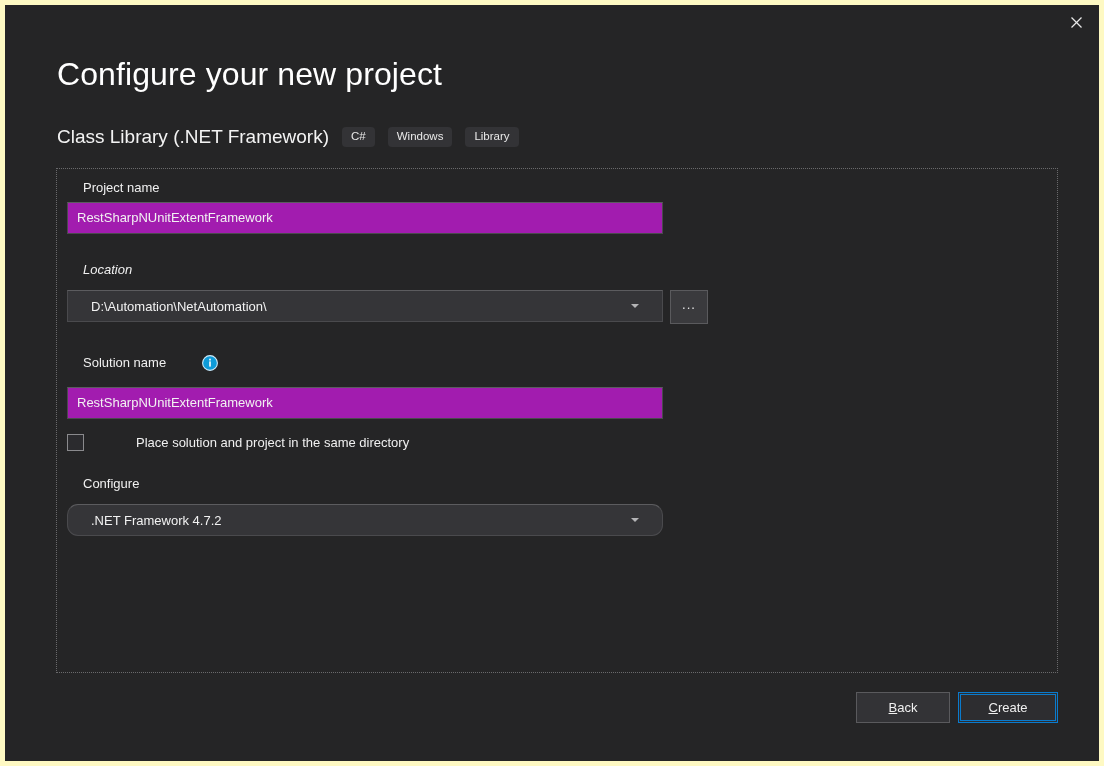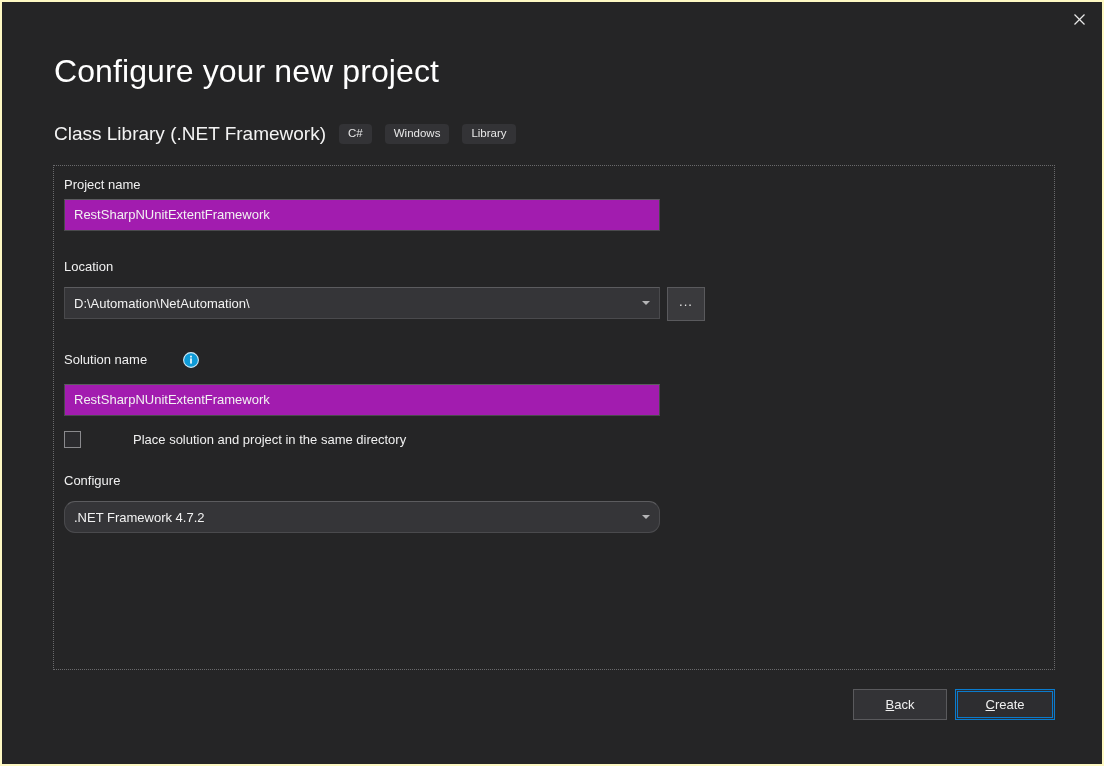--- a/index.html
+++ b/index.html
@@ -15,21 +15,21 @@
     font-family: "Liberation Sans", sans-serif;
     color: #f0f0f0;
     -webkit-font-smoothing: antialiased;
   }
 
   #window {
     position: relative;
     width: 1104px;
     height: 766px;
     background: #252526;
-    border: 2px solid #fef9c3;
+    border: 5px solid #fef9c3;
   }
 
   
   #titlebar {
     position: absolute;
     top: 0; left: 0; right: 0;
     height: 36px;
   }
 
   #close-btn {
@@ -97,20 +97,21 @@
     border: 1px dotted #6a6a6c;
     padding: 0;
   }
 
   .field-label {
     position: absolute;
     font-size: 13px;
     color: #f0f0f0;
     line-height: 16px;
     white-space: nowrap;
+    margin-left: 16px;
   }
 
   .text-input {
     position: absolute;
     background: #a21caf;
     border: 1px solid #4a4a4d;
     border-top-color: #5c5c5f;
     height: 32px;
     color: #f2f2f2;
     font-size: 13px;
@@ -125,42 +126,42 @@
   }
 
   .combo {
     position: absolute;
     background: #353538;
     border: 1px solid #4a4a4d;
     border-top-color: #5c5c5f;
     height: 32px;
     color: #f2f2f2;
     font-size: 13px;
-    padding: 0 9px;
+    padding: 0 23px;
     display: flex;
     align-items: center;
     cursor: pointer;
     white-space: nowrap;
     overflow: hidden;
   }
   .combo .combo-value { flex: 1; overflow: hidden; text-overflow: ellipsis; }
   .combo .arrow {
     width: 0; height: 0;
     border-left: 4px solid transparent;
     border-right: 4px solid transparent;
     border-top: 4px solid #b4b4b6;
     margin-left: 6px;
     flex: 0 0 auto;
   }
 
   
   #label-project-name { left: 10px;  top: 11px; }
   #input-project-name { left: 10px;  top: 33px; width: 596px; }
 
-  #label-location     { left: 10px;  top: 93px; }
+  #label-location     { left: 10px;  top: 93px; font-style: italic; }
   #combo-location     { left: 10px;  top: 121px; width: 596px; }
 
   #browse-btn {
     position: absolute;
     left: 613px;
     top: 121px;
     width: 38px;
     height: 34px;
     background: #3a3a3d;
     border: 1px solid #5a5a5d;

